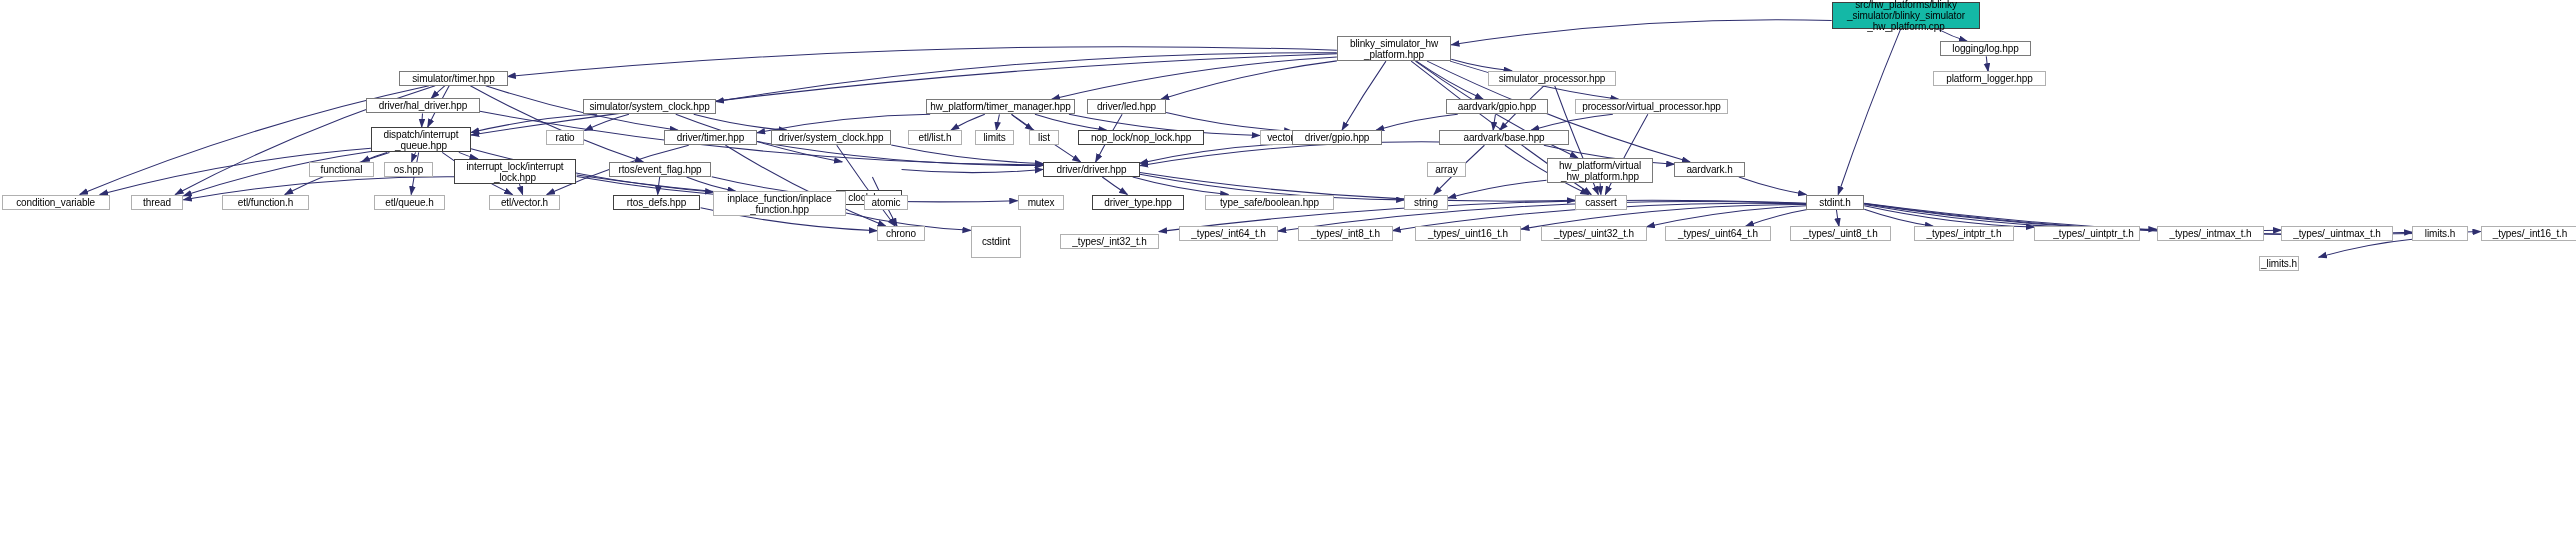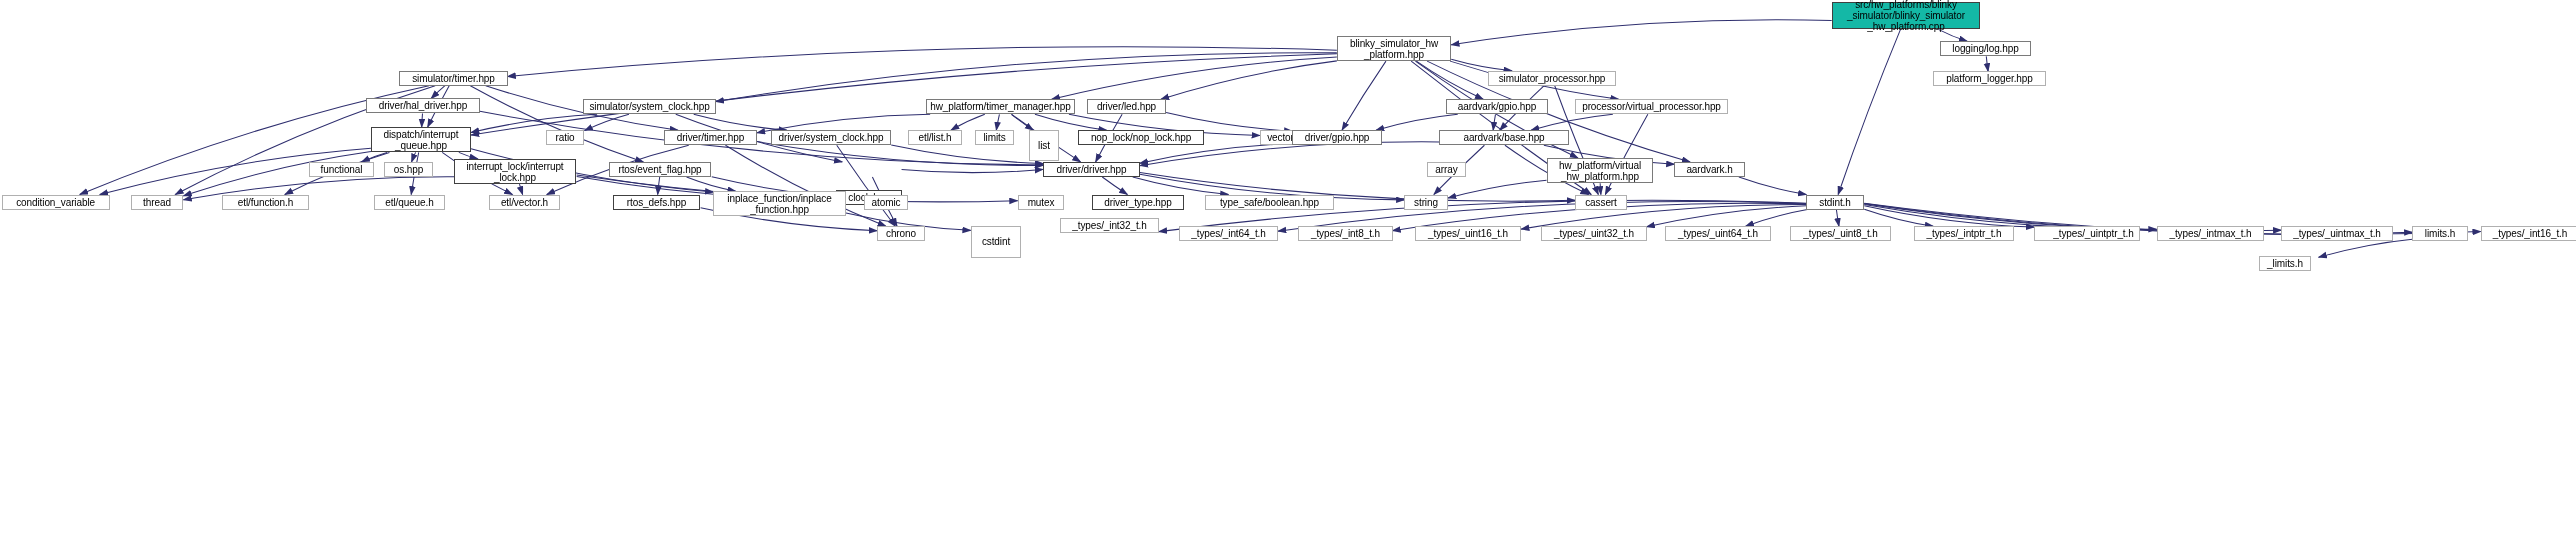--- a/index.html
+++ b/index.html
@@ -173,21 +173,21 @@
       <div class="node mid" style="left: 1087px; top: 99px; width: 79px; height: 15px;">driver/led.hpp</div>
       <div class="node mid" style="left: 1446px; top: 99px; width: 102px; height: 15px;">aardvark/gpio.hpp</div>
       <div class="node" style="left: 1575px; top: 99px; width: 153px; height: 15px;">processor/virtual_processor.hpp</div>
       <div class="node strong" style="left: 371px; top: 127px; width: 100px; height: 25.4px;">dispatch/interrupt
 _queue.hpp</div>
       <div class="node" style="left: 546px; top: 130px; width: 38px; height: 15px;">ratio</div>
       <div class="node mid" style="left: 664px; top: 130px; width: 93px; height: 15px;">driver/timer.hpp</div>
       <div class="node mid" style="left: 771px; top: 130px; width: 120px; height: 15px;">driver/system_clock.hpp</div>
       <div class="node" style="left: 908px; top: 130px; width: 54px; height: 15px;">etl/list.h</div>
       <div class="node" style="left: 975px; top: 130px; width: 39px; height: 15px;">limits</div>
-      <div class="node" style="left: 1029px; top: 130px; width: 30px; height: 31px;">list</div>
+      <div class="node" style="left: 1029px; top: 130px; width: 30px; height: 15px;">list</div>
       <div class="node strong" style="left: 1078px; top: 130px; width: 126px; height: 15px;">nop_lock/nop_lock.hpp</div>
       <div class="node" style="left: 1260px; top: 130px; width: 41px; height: 15px;">vector</div>
       <div class="node mid" style="left: 1292px; top: 130px; width: 90px; height: 15px;">driver/gpio.hpp</div>
       <div class="node mid" style="left: 1439px; top: 130px; width: 130px; height: 15px;">aardvark/base.hpp</div>
       <div class="node mid" style="left: 609px; top: 162px; width: 102px; height: 15px;">rtos/event_flag.hpp</div>
       <div class="node strong" style="left: 454px; top: 159px; width: 122px; height: 25.4px;">interrupt_lock/interrupt
 _lock.hpp</div>
       <div class="node" style="left: 309px; top: 162px; width: 65px; height: 15px;">functional</div>
       <div class="node" style="left: 384px; top: 162px; width: 49px; height: 15px;">os.hpp</div>
       <div class="node strong" style="left: 836px; top: 162px; width: 66px; height: 15px; margin-top: 28px;">clock.hpp</div>
@@ -206,29 +206,29 @@
 _function.hpp</div>
       <div class="node" style="left: 864px; top: 195px; width: 44px; height: 15px;">atomic</div>
       <div class="node" style="left: 1018px; top: 195px; width: 46px; height: 15px;">mutex</div>
       <div class="node strong" style="left: 1092px; top: 195px; width: 92px; height: 15px;">driver_type.hpp</div>
       <div class="node" style="left: 1205px; top: 195px; width: 129px; height: 15px;">type_safe/boolean.hpp</div>
       <div class="node" style="left: 1404px; top: 195px; width: 44px; height: 15px;">string</div>
       <div class="node" style="left: 1575px; top: 195px; width: 52px; height: 15px;">cassert</div>
       <div class="node mid" style="left: 1806px; top: 195px; width: 58px; height: 15px;">stdint.h</div>
       <div class="node" style="left: 877px; top: 226px; width: 48px; height: 15px;">chrono</div>
       <div class="node" style="left: 971px; top: 226px; width: 50px; height: 32px;">cstdint</div>
-      <div class="node" style="left: 1060px; top: 218px; width: 99px; height: 15px;">_types/_int32_t.h</div>
+      <div class="node" style="left: 1060px; top: 234px; width: 99px; height: 15px;">_types/_int32_t.h</div>
       <div class="node" style="left: 1179px; top: 226px; width: 99px; height: 15px;">_types/_int64_t.h</div>
       <div class="node" style="left: 1298px; top: 226px; width: 95px; height: 15px;">_types/_int8_t.h</div>
       <div class="node" style="left: 1415px; top: 226px; width: 106px; height: 15px;">_types/_uint16_t.h</div>
       <div class="node" style="left: 1541px; top: 226px; width: 106px; height: 15px;">_types/_uint32_t.h</div>
       <div class="node" style="left: 1665px; top: 226px; width: 106px; height: 15px;">_types/_uint64_t.h</div>
       <div class="node" style="left: 1790px; top: 226px; width: 101px; height: 15px;">_types/_uint8_t.h</div>
       <div class="node" style="left: 1914px; top: 226px; width: 100px; height: 15px;">_types/_intptr_t.h</div>
       <div class="node" style="left: 2034px; top: 226px; width: 106px; height: 15px; padding-left: 13px;">_types/_uintptr_t.h</div>
       <div class="node" style="left: 2157px; top: 226px; width: 107px; height: 15px;">_types/_intmax_t.h</div>
       <div class="node" style="left: 2281px; top: 226px; width: 112px; height: 15px;">_types/_uintmax_t.h</div>
       <div class="node" style="left: 2412px; top: 226px; width: 56px; height: 15px;">limits.h</div>
       <div class="node" style="left: 2481px; top: 226px; width: 98px; height: 15px;">_types/_int16_t.h</div>
-      <div class="node" style="left: 2259px; top: 256px; width: 52px; height: 15px;">_limits.h</div>
+      <div class="node" style="left: 2259px; top: 256px; width: 40px; height: 15px;">_limits.h</div>
     </div>
 </div>
 
 
 </body></html>

